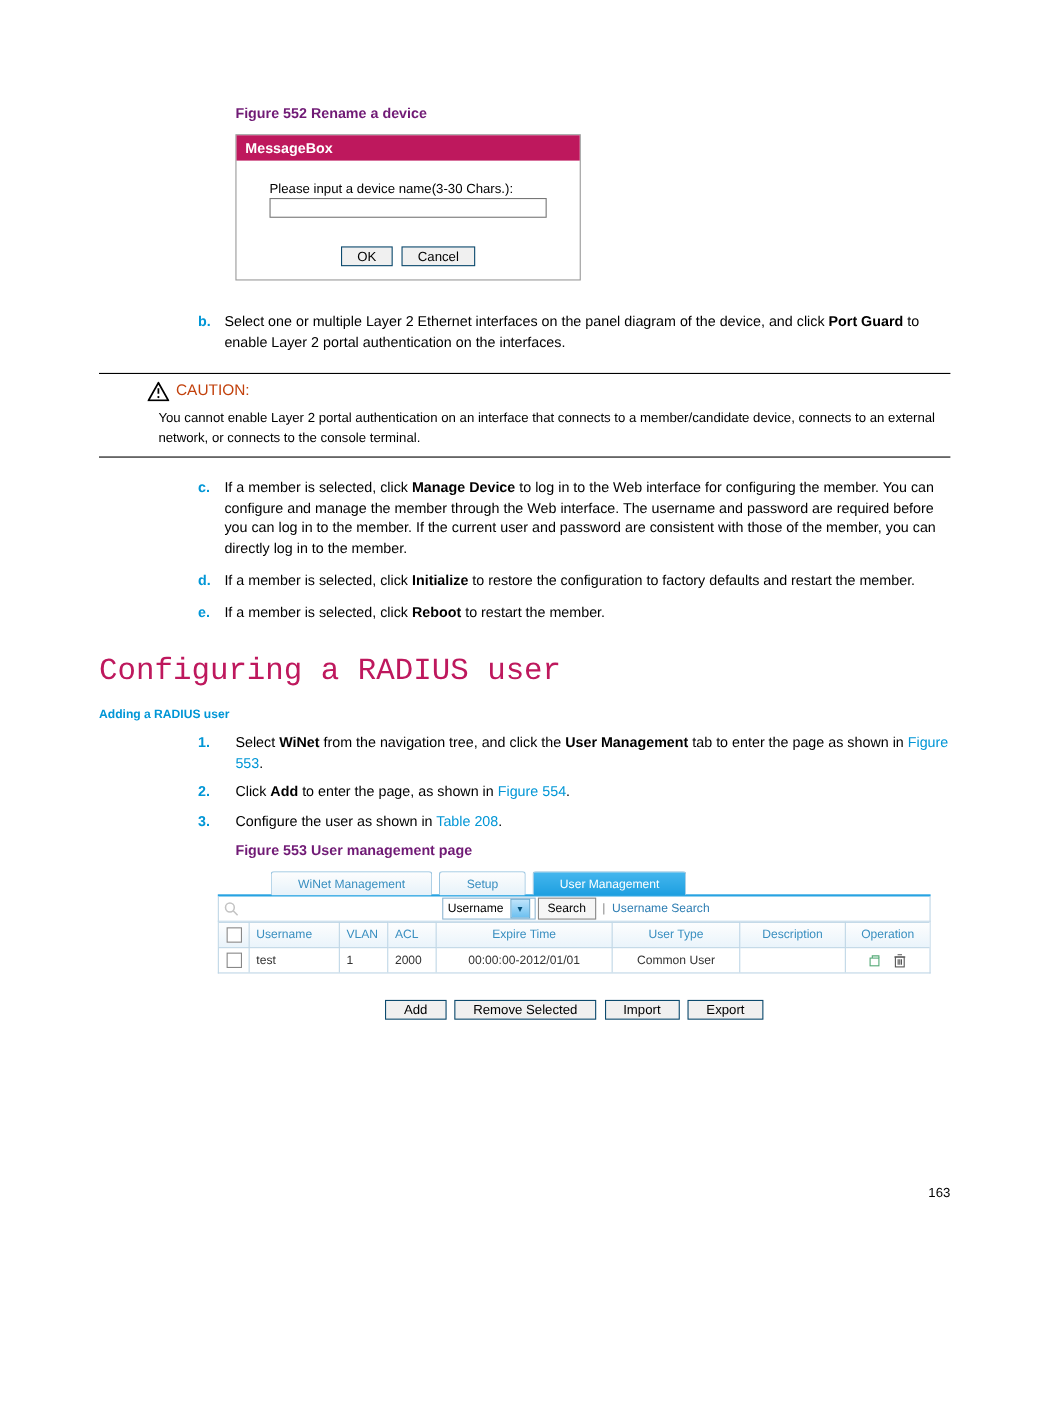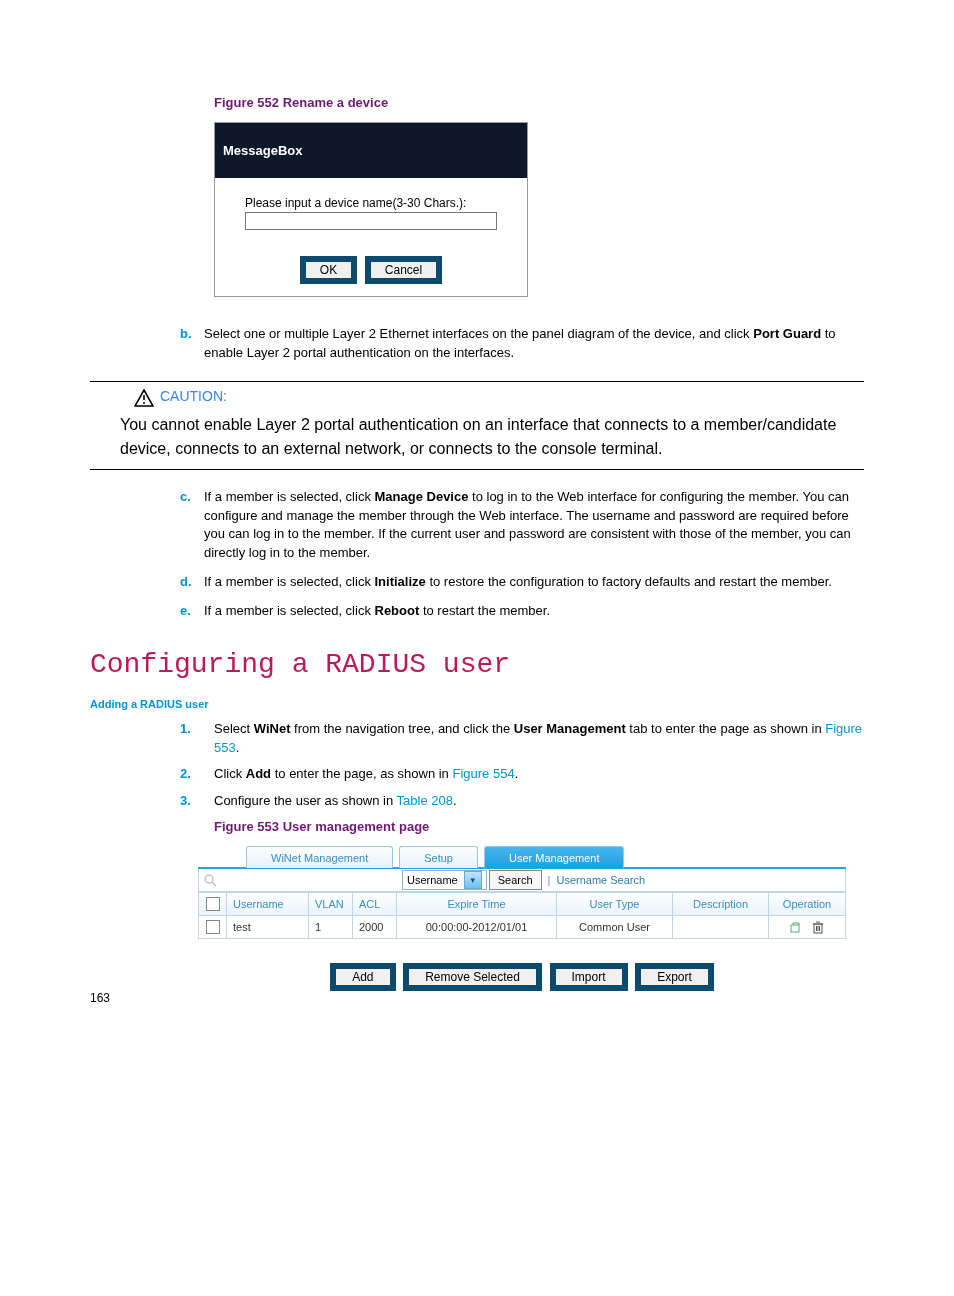--- a/index.html
+++ b/index.html
@@ -21,45 +21,45 @@
     margin-left: 124px;
     margin-bottom: 12px;
   }
   .msgbox-wrap {
     margin-left: 124px;
     width: 312px;
     border: 1px solid #999;
     margin-bottom: 28px;
   }
   .msgbox-title {
-    background: #0f172a;
+    background: #be185d;
     color: #fff;
     font-weight: bold;
     font-size: 13px;
-    padding: 20px 8px;
+    padding: 4px 8px;
   }
   .msgbox-body {
     padding: 18px 30px 6px 30px;
     font-family: Arial, sans-serif;
     font-size: 12px;
   }
   .msgbox-input {
     width: 100%;
     height: 18px;
     border: 1px solid #777;
     margin-top: 2px;
     box-sizing: border-box;
   }
   .msgbox-btns {
     text-align: center;
     padding: 20px 0 12px 0;
   }
   .btn {
     display: inline-block;
-    border: 6px solid #0c4a6e;
+    border: 1px solid #0c4a6e;
     background: #f0f0f0;
     font-size: 12px;
     padding: 1px 14px;
     margin: 0 2px;
     cursor: pointer;
   }
   .ol-row {
     display: flex;
     margin: 0 0 10px 90px;
     line-height: 1.45;
@@ -74,22 +74,22 @@
   .ol-text .link { color: #0096d6; }
   .ol-text b { font-weight: bold; }
 
   .hr-top { border: none; border-top: 1px solid #000; margin: 18px 0 6px 0; }
   .hr-bot { border: none; border-top: 1px solid #000; margin: 8px 0 18px 0; }
   .caution-row { display: flex; align-items: flex-start; }
   .caution-icon {
     width: 20px; height: 18px; margin-right: 6px; margin-top: 1px;
   }
   .caution-icon svg { display:block; }
-  .caution-label { color: #3b82f6; font-size: 14px; text-align: right; }
-  .caution-body { margin-left: 30px; margin-top: 6px; font-size: 16px; line-height: 1.5; }
+  .caution-label { color: #c2410c; font-size: 14px; text-align: right; }
+  .caution-body { margin-left: 54px; margin-top: 6px; font-size: 12px; line-height: 1.5; }
 
   h1.section {
     font-family: Liberation Mono, monospace;
     font-weight: 300;
     font-size: 28px;
     color: #be185d;
     margin: 28px 0 18px 0;
   }
   h2.sub {
     color: #0096d6;
@@ -213,22 +213,23 @@
   .op-icon { width:14px; height:14px; display:inline-block; }
 
   .action-row {
     margin: 24px 0 0 108px;
     width: 648px;
     text-align: center;
   }
   .action-row .btn { padding: 1px 16px; }
 
   .page-num {
-    text-align: left;
+    text-align: right;
     font-size: 12px;
+    margin-top: 150px;
   }
 </style>
 </head>
 <body>
 
 <div class="page">
 
   <div class="fig-caption">Figure 552 Rename a device</div>
 
   <div class="msgbox-wrap">

